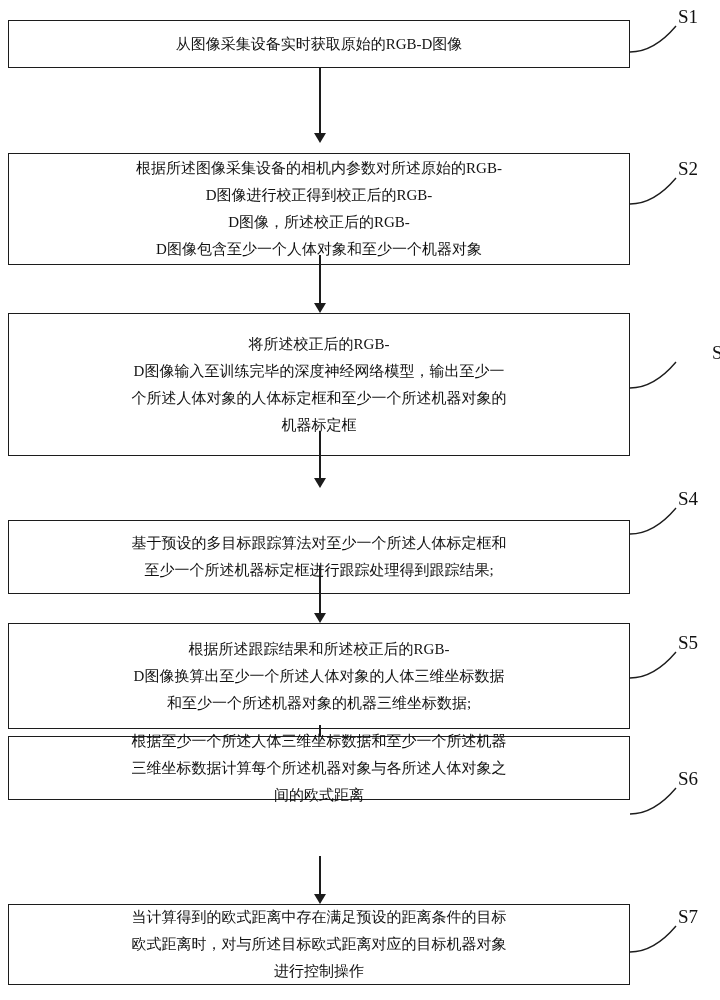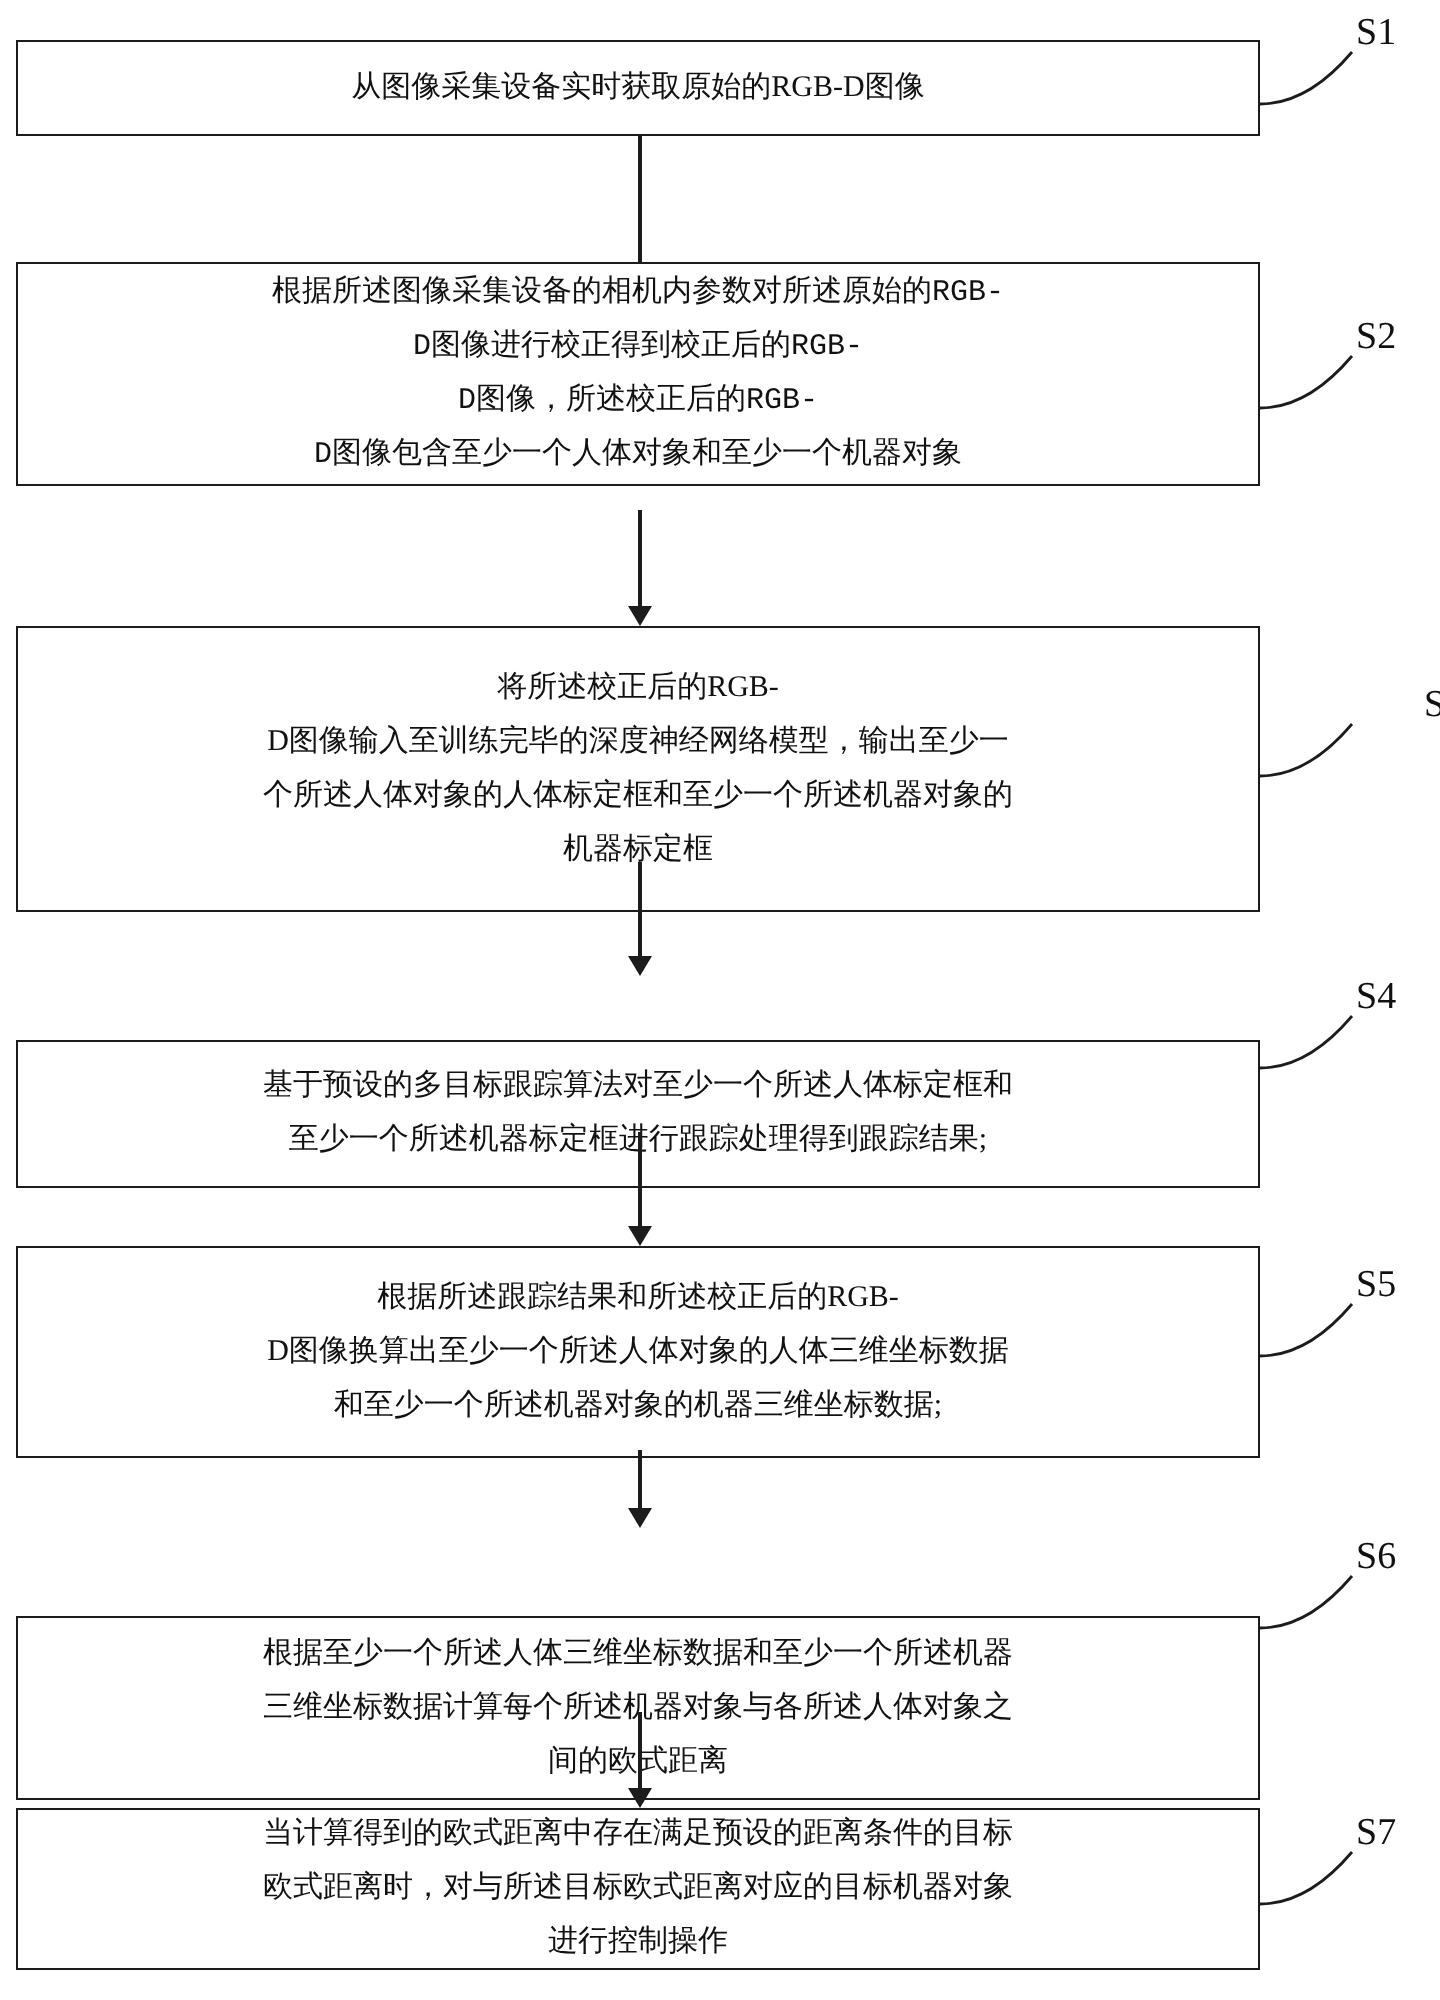--- a/index.html
+++ b/index.html
@@ -38,21 +38,21 @@
   </div>
   <svg class="leader" style="left:628px;top:24px;" viewBox="0 0 50 30">
       <path d="M2,28 Q26,28 48,2"></path>
     </svg>
   <div class="step-label" style="left:678px;top:6px;">S1</div>
   <div class="arrow" style="top:68px;height:75px;">
     <div class="shaft"></div>
     <div class="head"></div>
   </div>
 
-  <div class="box" style="top:131px;height:112px;font-family:Liberation Mono, monospace;">
+  <div class="box" style="top:153px;height:112px;">
     <div class="box-text">根据所述图像采集设备的相机内参数对所述原始的RGB-
 D图像进行校正得到校正后的RGB-
 D图像，所述校正后的RGB-
 D图像包含至少一个人体对象和至少一个机器对象</div>
   </div>
   <svg class="leader" style="left:628px;top:176px;" viewBox="0 0 50 30">
       <path d="M2,28 Q26,28 48,2"></path>
     </svg>
   <div class="step-label" style="left:678px;top:158px;">S2</div>
   <div class="arrow" style="top:255px;height:58px;">
@@ -95,21 +95,21 @@
   </div>
   <svg class="leader" style="left:628px;top:650px;" viewBox="0 0 50 30">
       <path d="M2,28 Q26,28 48,2"></path>
     </svg>
   <div class="step-label" style="left:678px;top:632px;">S5</div>
   <div class="arrow" style="top:725px;height:39px;">
     <div class="shaft"></div>
     <div class="head"></div>
   </div>
 
-  <div class="box" style="top:808px;height:92px;">
+  <div class="box" style="top:736px;height:64px;">
     <div class="box-text">根据至少一个所述人体三维坐标数据和至少一个所述机器
 三维坐标数据计算每个所述机器对象与各所述人体对象之
 间的欧式距离</div>
   </div>
   <svg class="leader" style="left:628px;top:786px;" viewBox="0 0 50 30">
       <path d="M2,28 Q26,28 48,2"></path>
     </svg>
   <div class="step-label" style="left:678px;top:768px;">S6</div>
   <div class="arrow" style="top:856px;height:48px;">
     <div class="shaft"></div>

